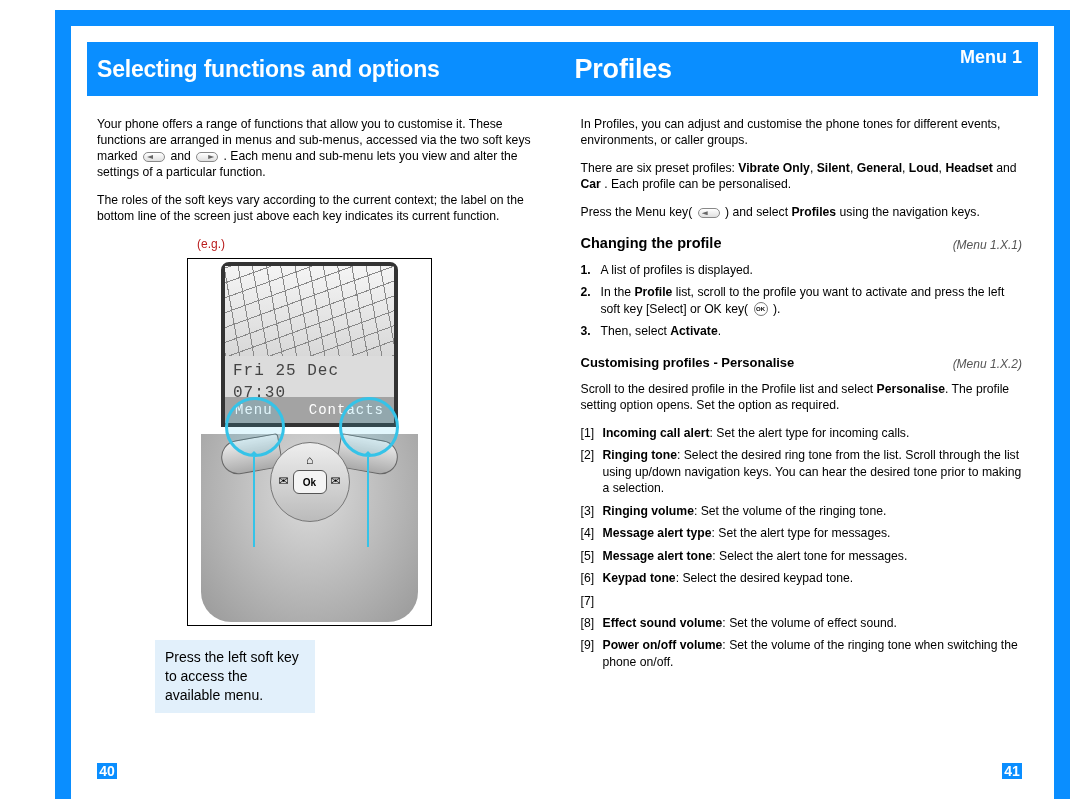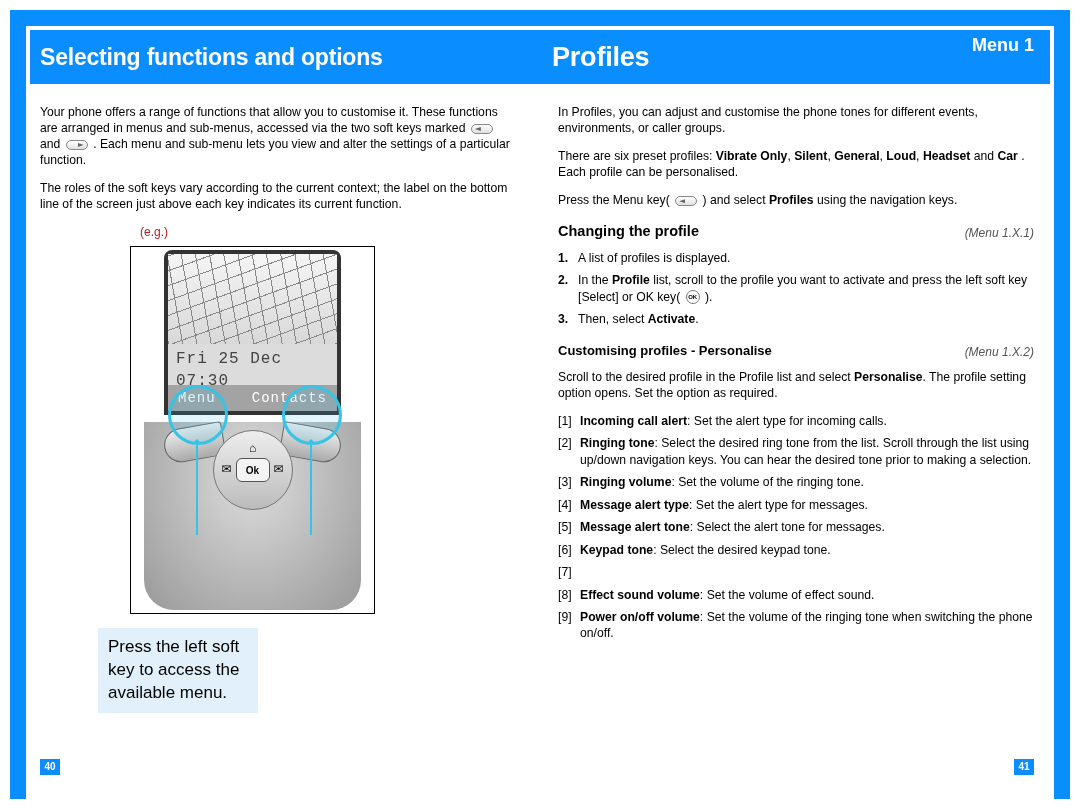--- a/index.html
+++ b/index.html
@@ -10,21 +10,22 @@
     background: #fff;
     width: 1080px;
     height: 809px;
     position: relative;
   }
   .page-border {
     position: absolute;
     inset: 10px;
     border: 16px solid #0a8eff;
     border-bottom: none;
-    padding: 4px;
+    padding: 16px;
+    margin-left: 45px;
   }
   .header {
     background: #0a8eff;
     color: #fff;
     display: flex;
     height: 54px;
   }
   .header .left, .header .right {
     flex: 1;
     display: flex;
@@ -73,30 +74,30 @@
     margin-bottom: 14px;
   }
   .callouts {
     display: flex;
     gap: 10px;
     margin-left: 58px;
   }
   .callout {
     background: #e2f0fb;
     padding: 8px 10px;
-    font-size: 17px;
+    font-size: 14px;
     line-height: 1.35;
     width: 160px;
   }
   .page-num {
     position: absolute;
-    bottom: 20px;
+    bottom: 4px;
     background: #0a8eff;
     color: #fff;
-    font-size: 10px;
+    font-size: 14px;
     font-weight: bold;
     width: 20px;
     height: 16px;
     display: flex;
     align-items: center;
     justify-content: center;
   }
   .page-num.l { left: 10px; }
   .page-num.r { right: 16px; }
   .subhead {

